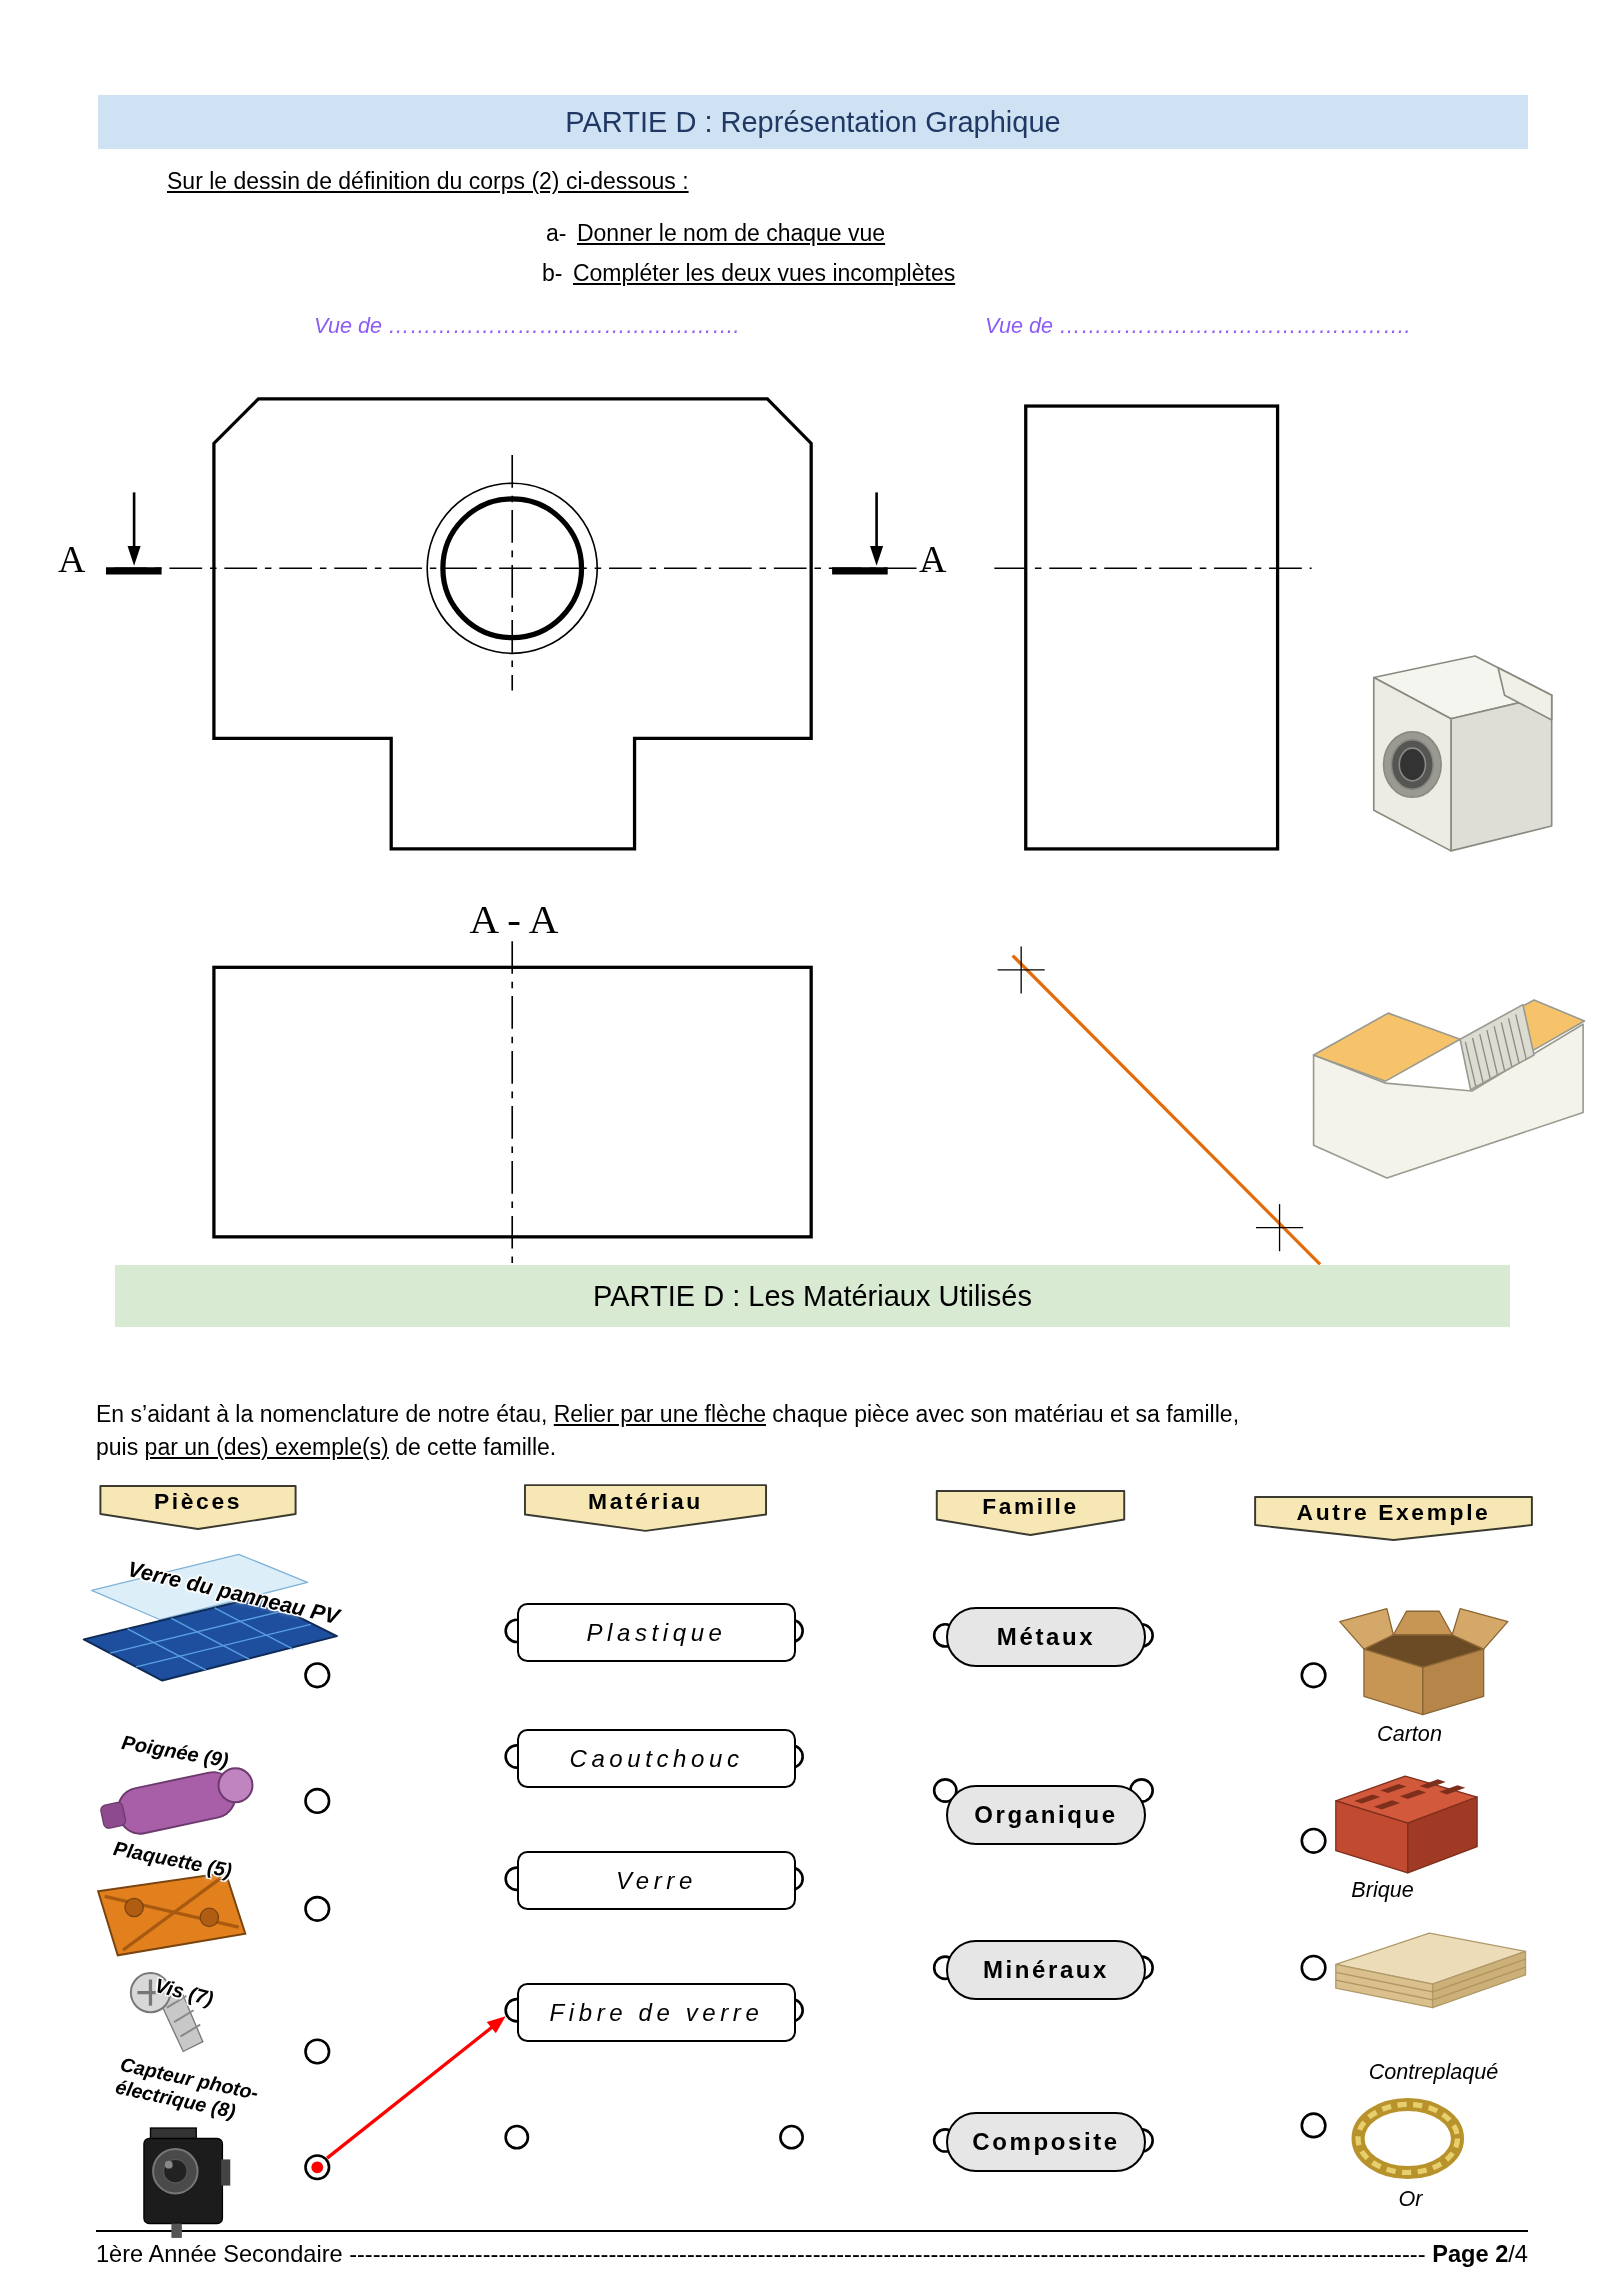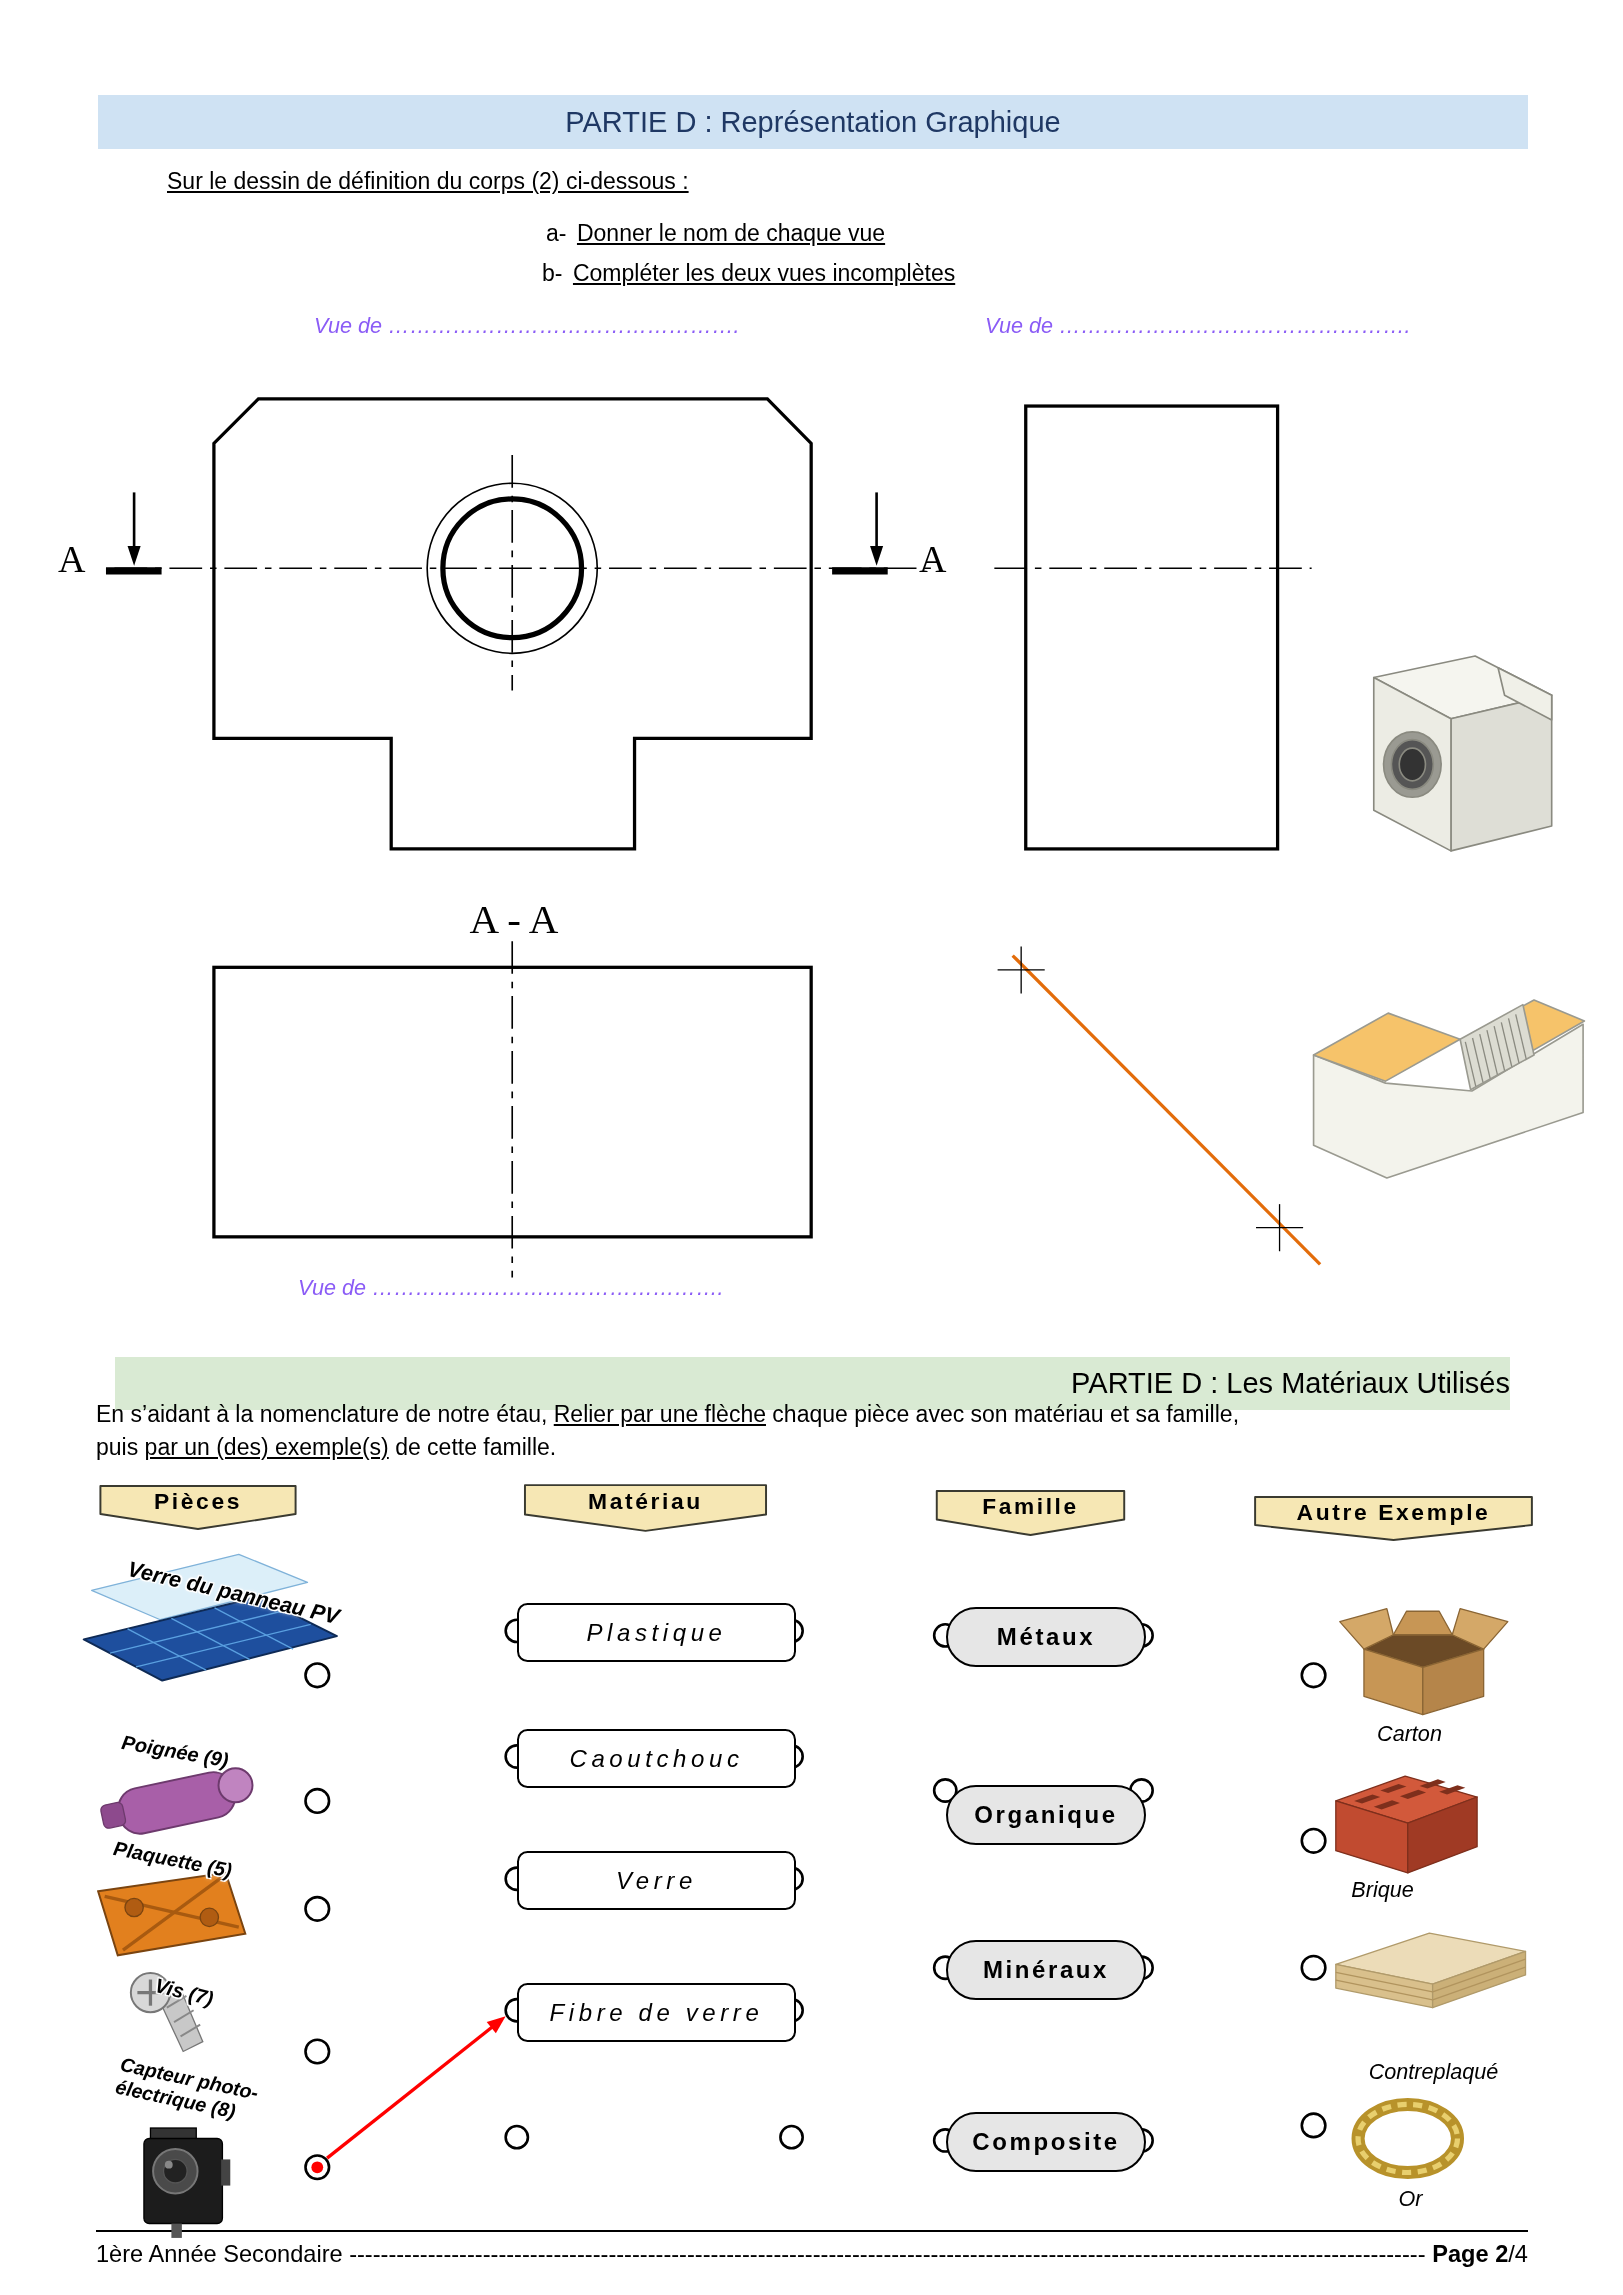--- a/index.html
+++ b/index.html
@@ -3,22 +3,22 @@
 <meta charset="utf-8">
 <style>
   html,body{margin:0;padding:0;background:#9a9a9a;}
   .page{position:relative;width:1623px;height:2295px;background:#ffffff;
         font-family:"Liberation Sans",sans-serif;color:#000;overflow:hidden;}
   .abs{position:absolute;}
   .band{position:absolute;display:flex;align-items:center;justify-content:center;
         font-weight:normal;font-size:29px;margin-top:19px;}
   #band1{left:98px;top:76px;width:1430px;height:54px;
          background:var(--header1_bg,#cfe2f3);color:var(--header1_text,#1f3864);}
-  #band2{left:115px;top:1338px;width:1395px;height:53px;
-         background:var(--header2_bg,#d9ead3);color:var(--header2_text,#000);justify-content:flex-end;}
+  #band2{left:115px;top:1246px;width:1395px;height:62px;
+         background:var(--header2_bg,#d9ead3);color:var(--header2_text,#000);}
   .ul{text-decoration:underline;}
   #intro-heading{left:134px;top:168px;font-size:23px;text-decoration:underline;margin-left:33px;}
   .instr{position:absolute;font-size:23px;}
   .instr .pfx{margin-right:10.5px;}
   .vue{position:absolute;font-style:italic;font-size:21.6px;color:#8b5cf6;}
   .cutletter{position:absolute;font-family:"Liberation Serif",serif;font-size:38px;}
   #sectionAA{position:absolute;left:452px;top:895px;width:124px;text-align:center;
              font-family:"Liberation Serif",serif;font-size:41px;}
   #draw-svg{position:absolute;left:0;top:364px;width:1623px;height:962px;}
   #mat-svg{position:absolute;left:0;top:1466px;width:1623px;height:785px;z-index:1;}

